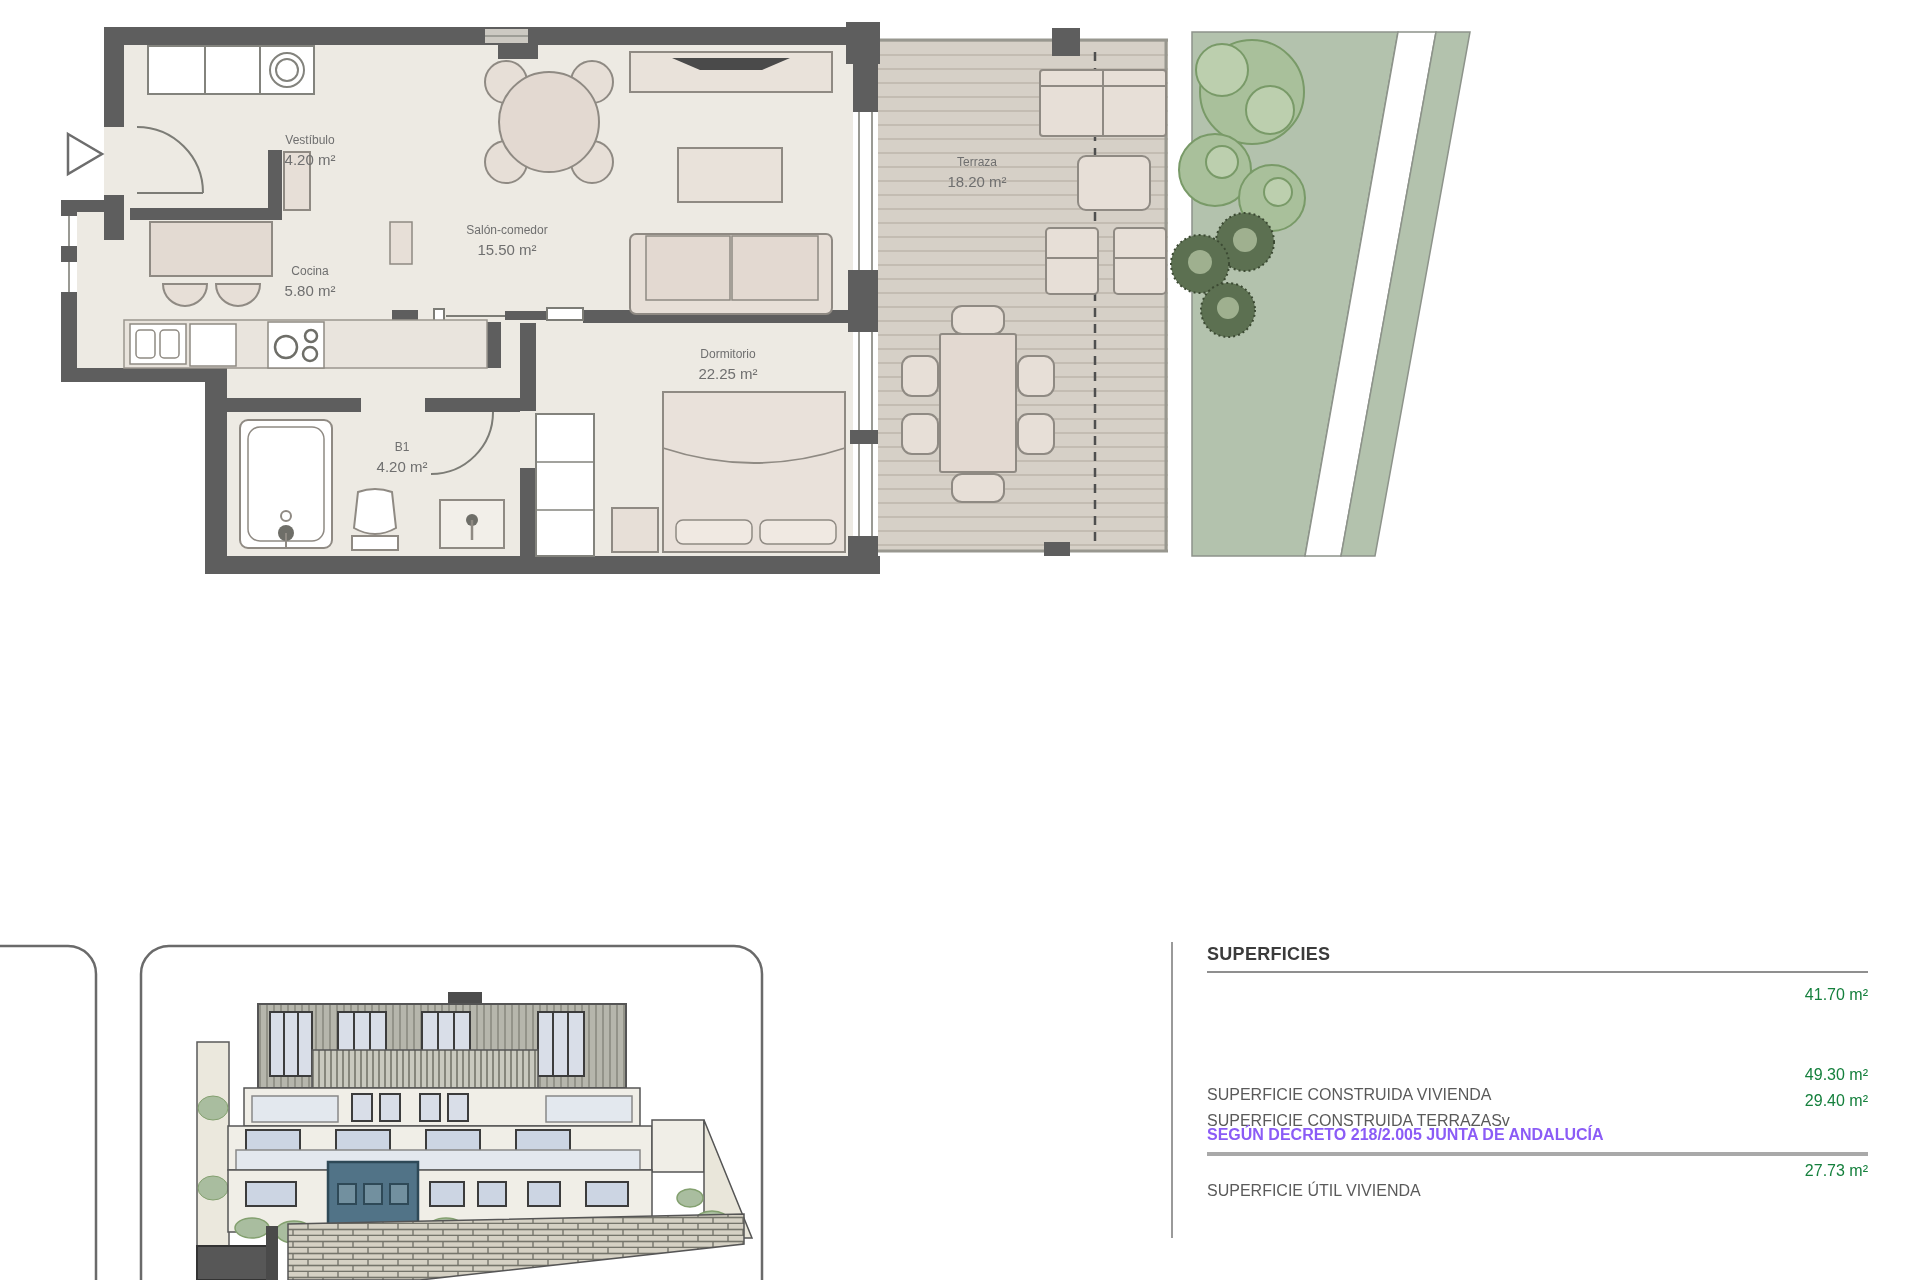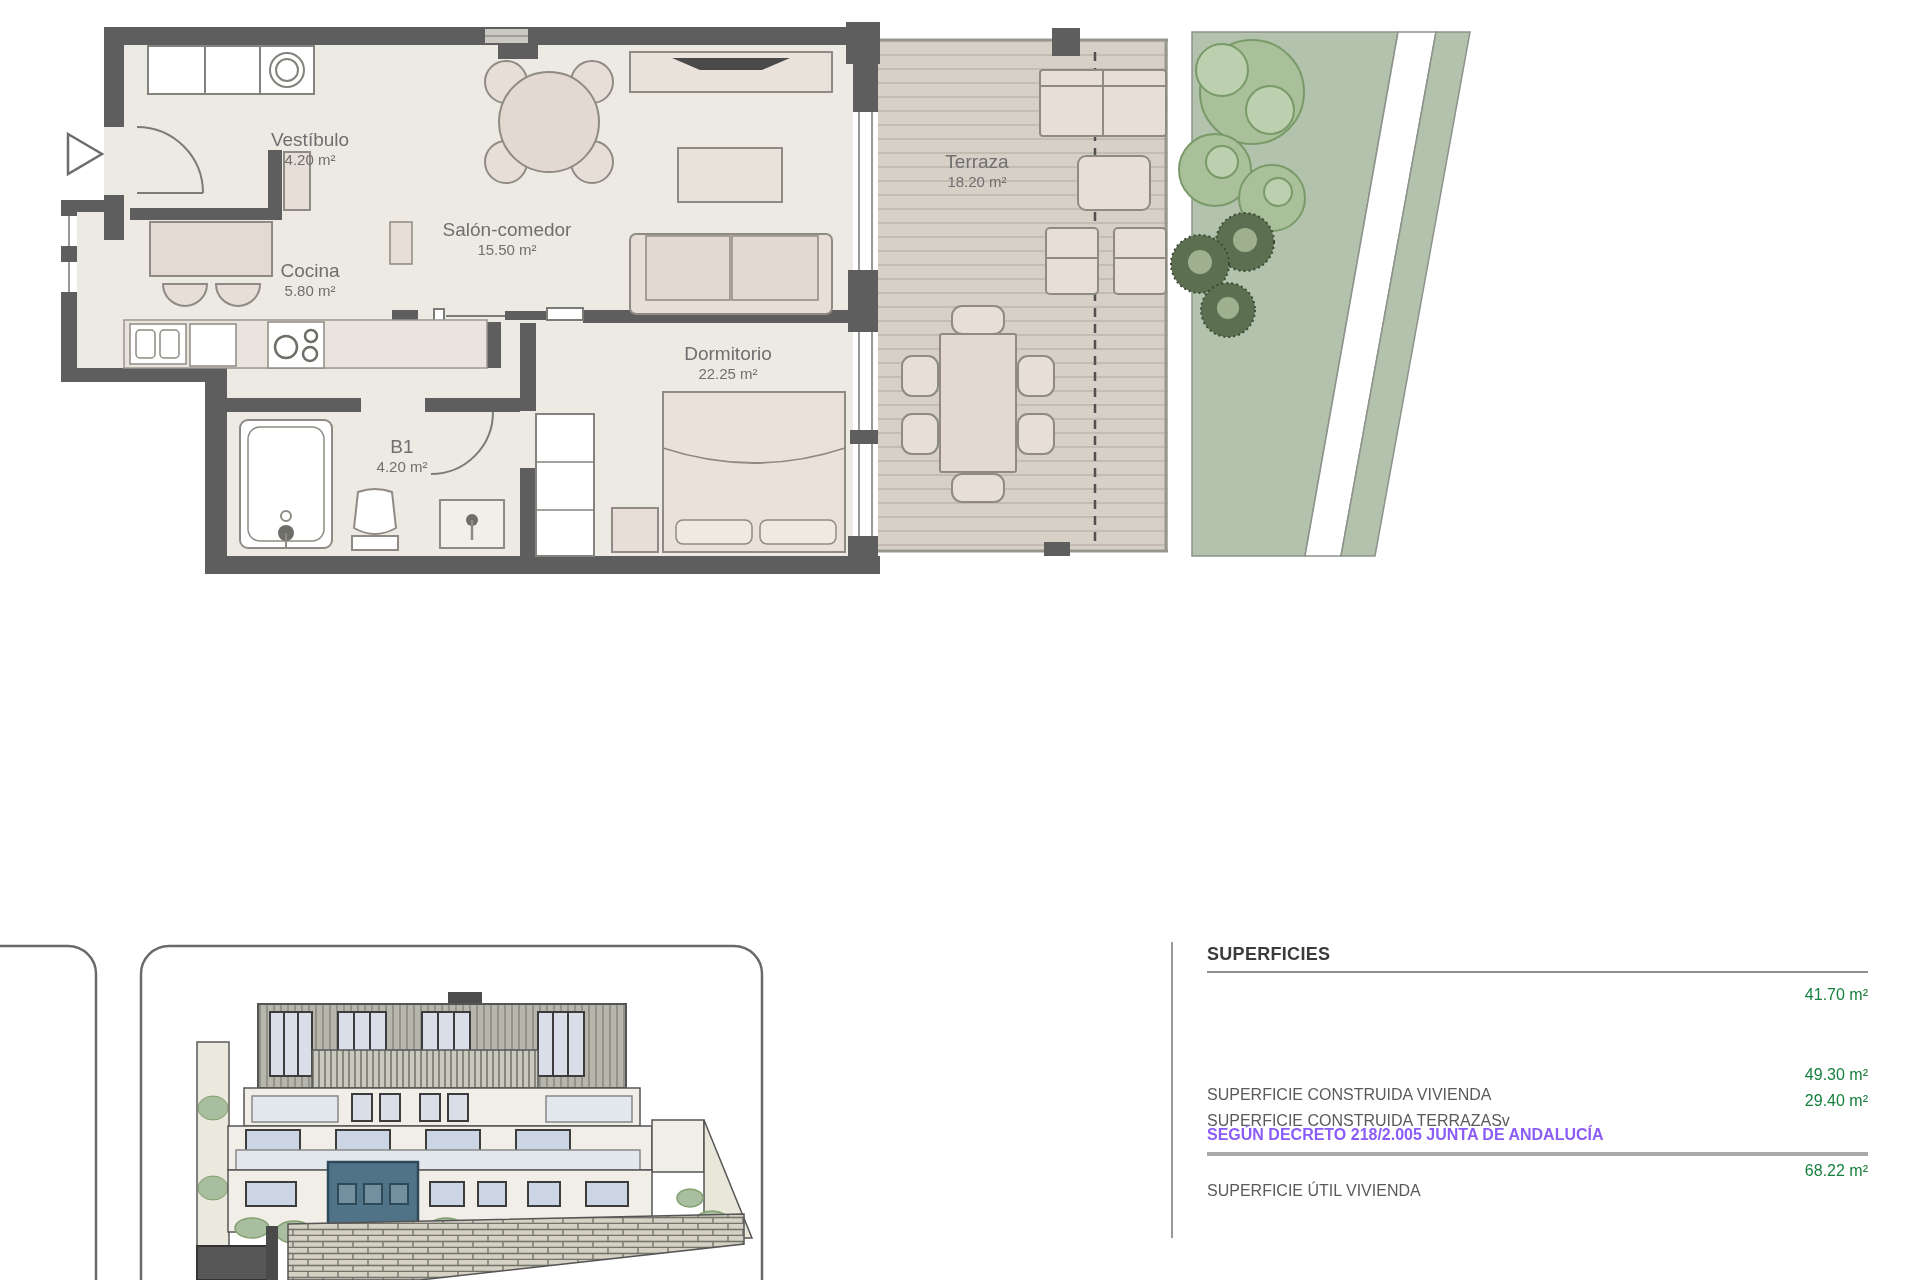--- a/index.html
+++ b/index.html
@@ -1,21 +1,21 @@
 <!DOCTYPE html>
 <html><head>
 <meta charset="utf-8">
 <style>
   html,body{margin:0;padding:0;background:#ffffff;}
   #stage{position:relative;width:1920px;height:1280px;overflow:hidden;background:#fff;
          font-family:"Liberation Sans","DejaVu Sans",sans-serif;}
   #plan-svg{position:absolute;left:0;top:0;}
   .rlabel{position:absolute;transform:translateX(-50%);text-align:center;
           color:#6f6f6f;font-size:16px;line-height:20px;white-space:nowrap;}
-  .rlabel .rn{font-size:19px;}
+  .rlabel .rn{font-size:12px;}
   .rlabel .ra{font-size:15px;}
   .unit-card{position:absolute;left:967px;top:1002px;transform:translateX(-50%);
              text-align:center;color:#647f8e;white-space:nowrap;}
   .unit-card .t1{font-size:42px;line-height:46px;}
   .unit-card .t2{font-size:42px;line-height:46px;}
   .unit-card .t3{font-size:28px;line-height:34px;margin-top:4px;}
   .sup-table{position:absolute;left:1207px;top:930px;width:661px;color:#4a4a4a;}
   .sup-header{font-size:18px;font-weight:bold;color:#3b3b3b;letter-spacing:.3px;margin-top:14px;}
   .sup-rule{height:2px;background:#8f8f8f;margin-top:6px;}
   .sup-row{position:absolute;left:0;width:661px;font-size:16px;}
@@ -377,17 +377,17 @@
   <div class="sup-row" style="top:162px">
     <span class="lbl">SUPERFICIE CONSTRUIDA TERRAZASv</span>
     <span class="val">29.40 m²</span>
   </div>
 
   <div class="sup-sec" style="top:196px">SEGÚN DECRETO 218/2.005 JUNTA DE ANDALUCÍA</div>
   <div class="sec-rule" style="top:222px"></div>
 
   <div class="sup-row" style="top:232px">
     <span class="lbl">SUPERFICIE ÚTIL VIVIENDA</span>
-    <span class="val">68.22 m²</span>
+    <span class="val">27.73 m²</span>
   </div>
 </div>
 
 </div>
 
 </body></html>

